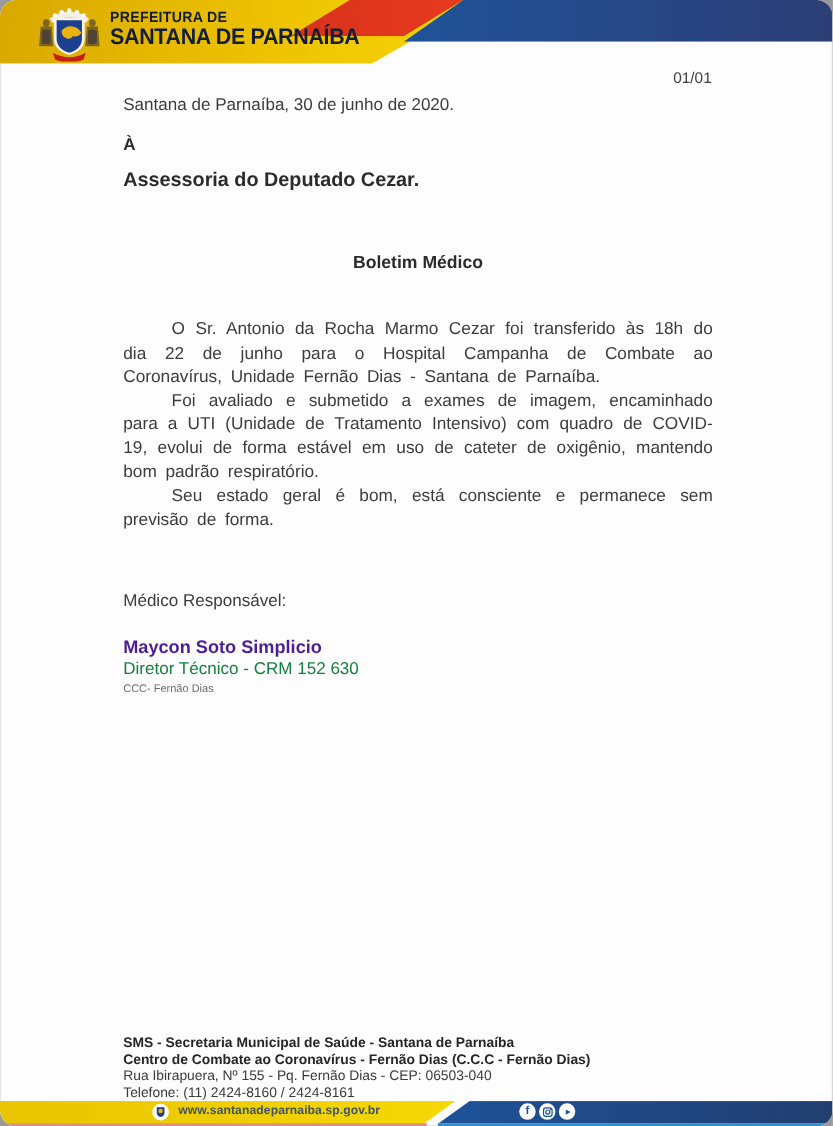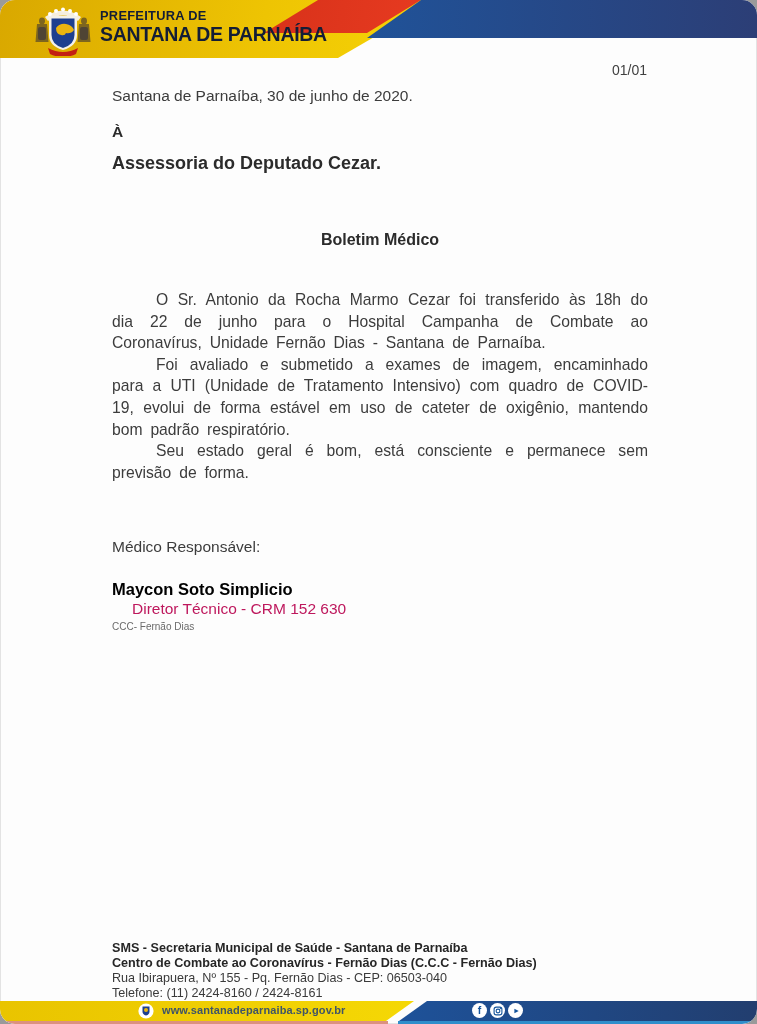--- a/index.html
+++ b/index.html
@@ -37,22 +37,22 @@
   .recipient{position:absolute;top:153px;left:112px;font-size:18px;font-weight:bold;color:#2b2b2b;}
   .title{position:absolute;top:231px;left:112px;width:536px;text-align:center;
     font-size:16px;font-weight:bold;color:#2b2b2b;}
   .body{position:absolute;top:289px;left:112px;width:536px;
     font-size:15.7px;line-height:21.6px;color:#3c3c3c;
     text-align:justify;word-spacing:3.5px;}
   .body p{margin:0;text-indent:44px;}
 
   .responsible{position:absolute;top:538px;left:112px;font-size:15.5px;color:#3c3c3c;}
   .sig{position:absolute;top:580px;left:112px;}
-  .sig-name{font-size:16.5px;font-weight:bold;color:#000000;}
-  .sig-role{font-size:15.5px;color:#be185d;margin-top:1px;margin-left:20px;}
+  .sig-name{font-size:16.5px;font-weight:bold;color:#4c1d95;}
+  .sig-role{font-size:15.5px;color:#15803d;margin-top:1px;}
   .sig-unit{font-size:10px;color:#6a6a6a;margin-top:3px;}
 
   
   .footer-info{position:absolute;top:941px;left:112px;
     font-size:12.6px;line-height:15px;color:#3a3a3a;}
   .footer-info .b{font-weight:bold;color:#262626;}
 
   .bottom-bar{position:absolute;top:1001px;left:0;width:757px;height:20px;}
   .bar-yellow{position:absolute;inset:0;
     background:linear-gradient(90deg,#e9c400,#f5d805 55%,#ffe517);

